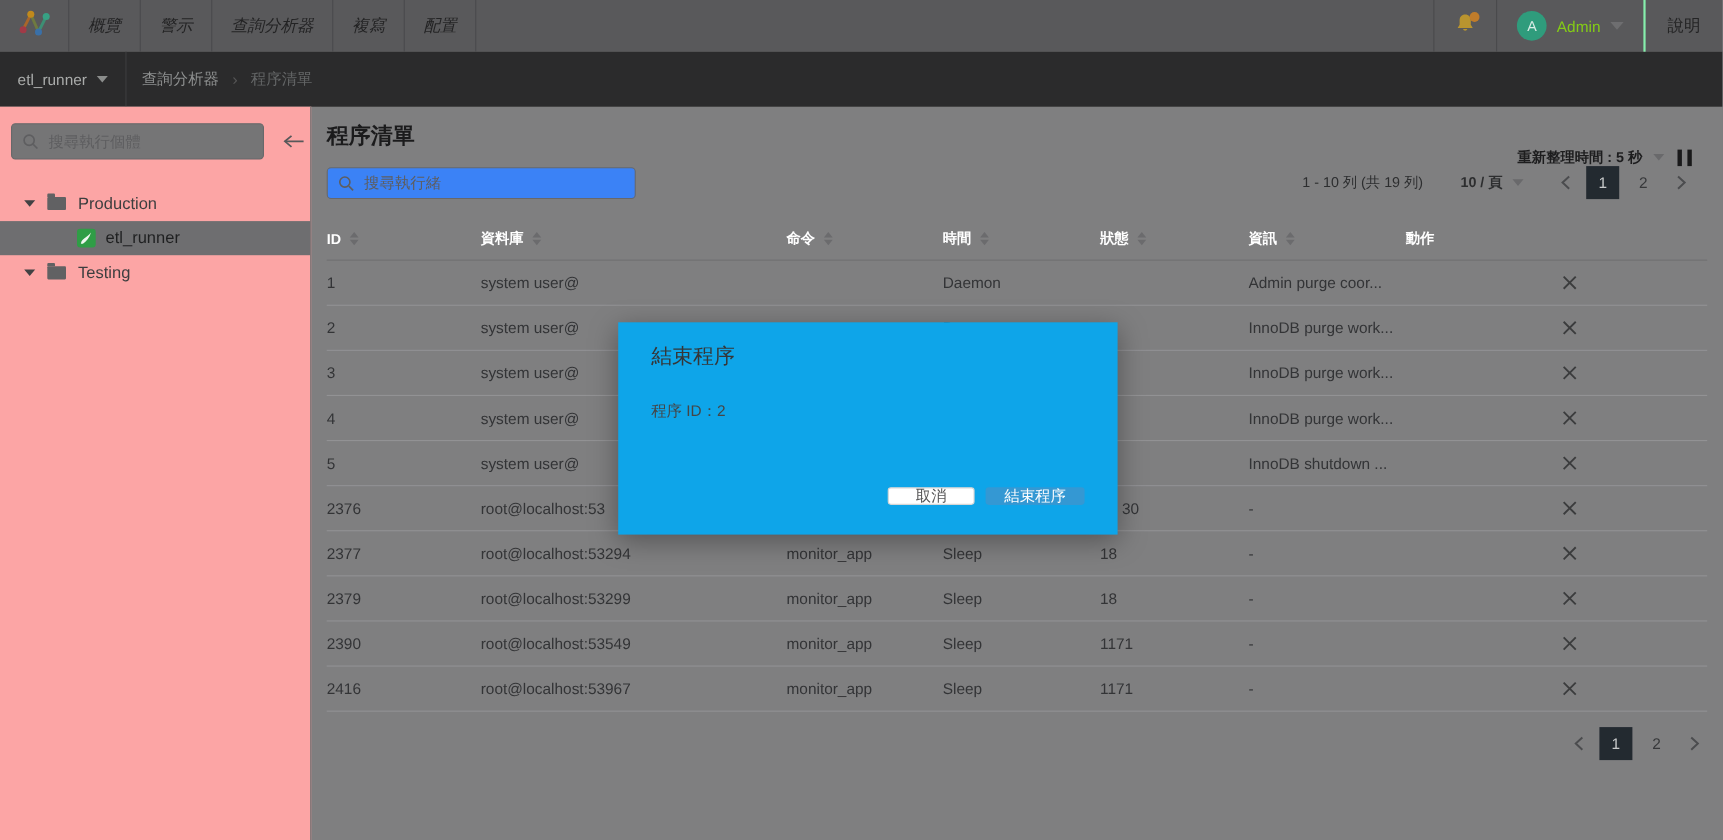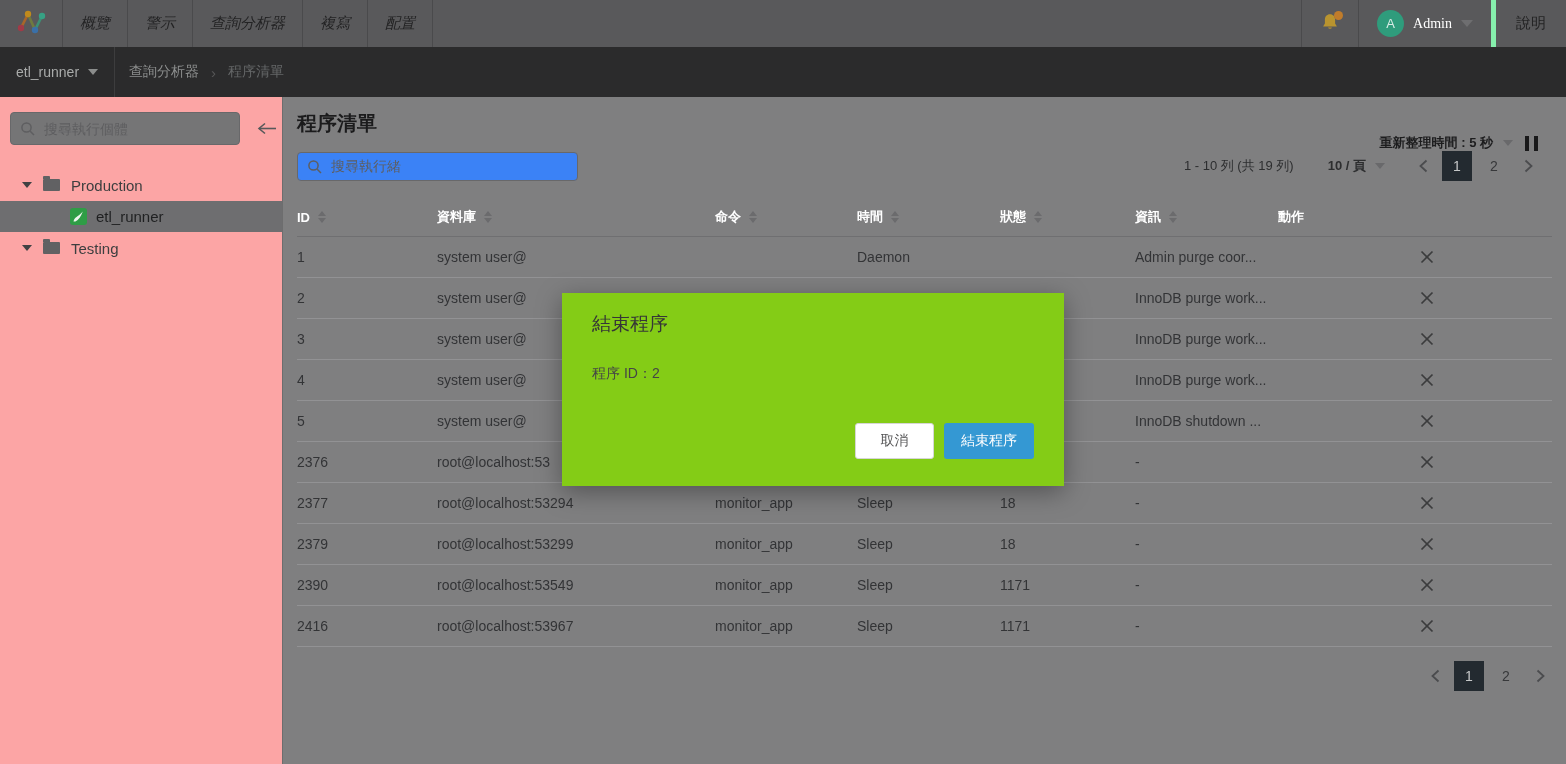--- a/index.html
+++ b/index.html
@@ -9,23 +9,23 @@
   }
   
   .topnav{display:flex;align-items:stretch;height:47px;background:#59595b;}
   .logo-cell{width:62px;display:flex;align-items:center;justify-content:center;border-right:1px solid #4a4a4c;}
   .nav-item{padding:0 17px;display:flex;align-items:center;border-right:1px solid #4a4a4c;font-size:15px;color:#232324;cursor:default;}
   .topnav-right{margin-left:auto;display:flex;align-items:stretch;}
   .bell-cell{width:56px;border-left:1px solid #4a4a4c;display:flex;align-items:center;justify-content:center;position:relative;}
   .badge-dot{position:absolute;top:11px;right:15px;width:9px;height:9px;border-radius:50%;background:#c07c2b;}
   .user-cell{display:flex;align-items:center;gap:9px;padding:0 18px;border-left:1px solid #4a4a4c;}
   .avatar{width:27px;height:27px;border-radius:50%;background:#2f9c7c;color:#d9ece6;display:flex;align-items:center;justify-content:center;font-size:13px;}
-  .user-name{font-size:14px;color:#ffffff;font-family:Liberation Serif, serif;}
+  .user-name{font-size:14px;color:#84cc16;}
   .dd-caret{width:0;height:0;border-left:6px solid transparent;border-right:6px solid transparent;border-top:7px solid #6e6e70;}
-  .help-cell{padding:0 20px;display:flex;align-items:center;border-left:5px solid #86efac;font-size:15px;color:#242425;}
+  .help-cell{padding:0 20px;display:flex;align-items:center;border-left:2px solid #86efac;font-size:15px;color:#242425;}
   
   .bar2{height:50px;background:#2b2b2c;display:flex;align-items:stretch;}
   .instance-cell{display:flex;align-items:center;gap:9px;padding:0 16px;border-right:1px solid #3d3d3e;color:#a9abaa;font-size:14px;}
   .instance-cell .dd-caret{border-top-color:#8b8d8c;border-left-width:5px;border-right-width:5px;border-top-width:6px;}
   .breadcrumb{display:flex;align-items:center;gap:12px;margin-left:14px;font-size:14px;}
   .crumb-1{color:#8e9090;}
   .crumb-sep{color:#565657;font-size:15px;}
   .crumb-2{color:#646667;}
   
   .layout{display:flex;height:667px;}
@@ -71,25 +71,25 @@
   .th{display:flex;align-items:center;gap:8px;cursor:pointer;}
   .sort{display:flex;flex-direction:column;gap:2px;}
   .s-up{width:0;height:0;border-left:4px solid transparent;border-right:4px solid transparent;border-bottom:5px solid #6b6b6d;}
   .s-dn{width:0;height:0;border-left:4px solid transparent;border-right:4px solid transparent;border-top:5px solid #6b6b6d;}
   .trow{height:40px;border-bottom:1px solid #929294;font-size:14px;color:#333436;}
   .cell{white-space:nowrap;overflow:hidden;}
   .cell.time-shift{padding-left:20px;}
   .x-btn{background:none;border:none;padding:2px;cursor:pointer;display:flex;align-items:center;}
   .bottom-pager{display:flex;justify-content:flex-end;margin-top:14px;}
   
-  .modal{position:absolute;left:562px;top:293px;width:454px;height:193px;background:#84cc16;box-shadow:0 6px 24px rgba(0,0,0,0.35);z-index:10;padding-left:48px;}
+  .modal{position:absolute;left:562px;top:293px;width:454px;height:193px;background:#0ea5e9;box-shadow:0 6px 24px rgba(0,0,0,0.35);z-index:10;}
   .modal-title{position:absolute;left:30px;top:18px;font-size:19px;color:#363637;}
   .modal-body{position:absolute;left:30px;top:72px;font-size:14px;color:#454546;}
   .modal-btns{position:absolute;right:30px;bottom:27px;display:flex;gap:10px;}
-  .btn{height:36px;border-radius:3px;font-size:14px;font-family:inherit;cursor:pointer;display:flex;align-items:center;justify-content:center;}
+  .btn{height:16px;border-radius:3px;font-size:14px;font-family:inherit;cursor:pointer;display:flex;align-items:center;justify-content:center;}
   .btn-cancel{width:79px;background:#ffffff;border:1px solid #d6d6d6;color:#565657;}
   .btn-confirm{width:90px;background:#3498d3;border:none;color:#fdfdfe;}
 </style>
 </head>
 <body>
 
 <div class="topnav">
   <div class="logo-cell">
     <span>
       <svg width="30" height="28" viewBox="0 0 30 28">

